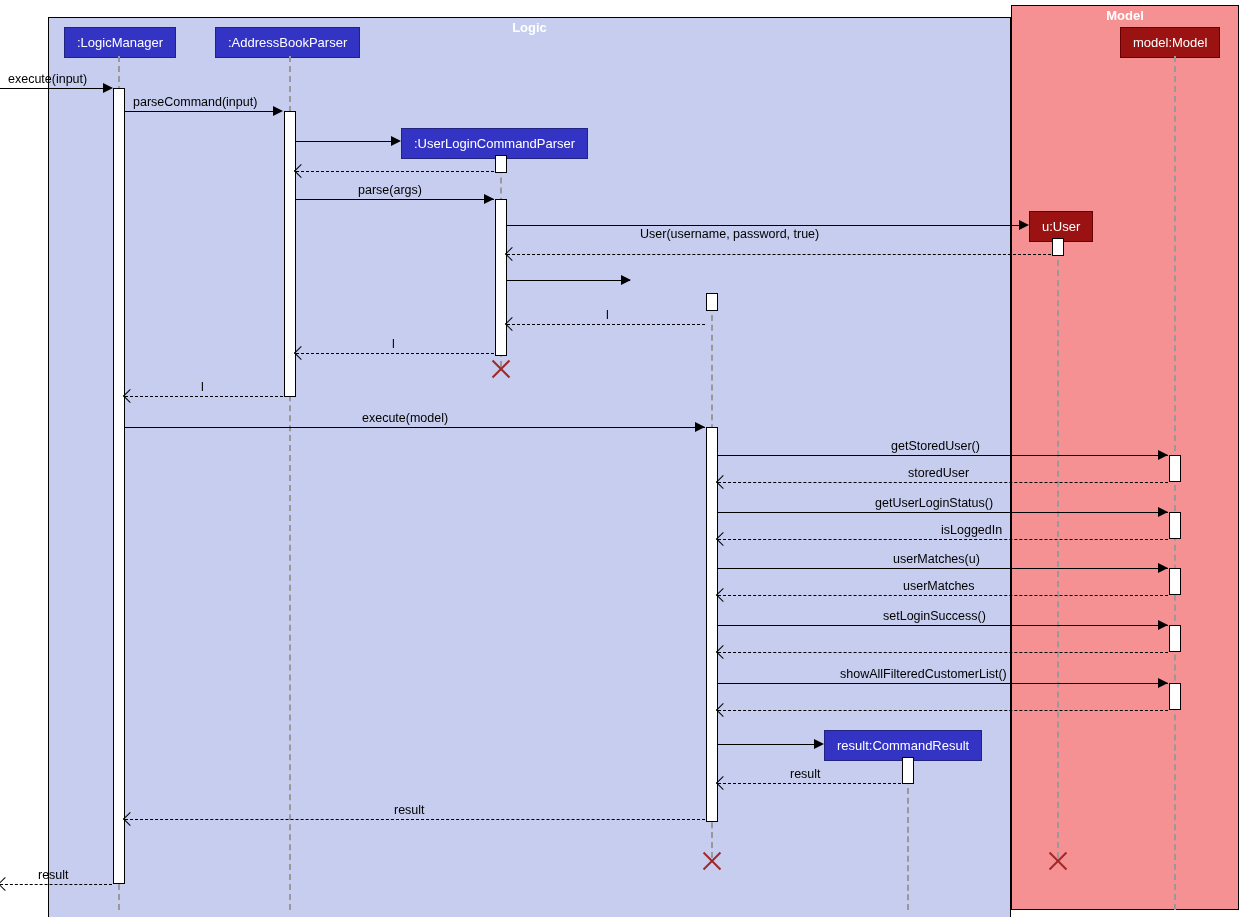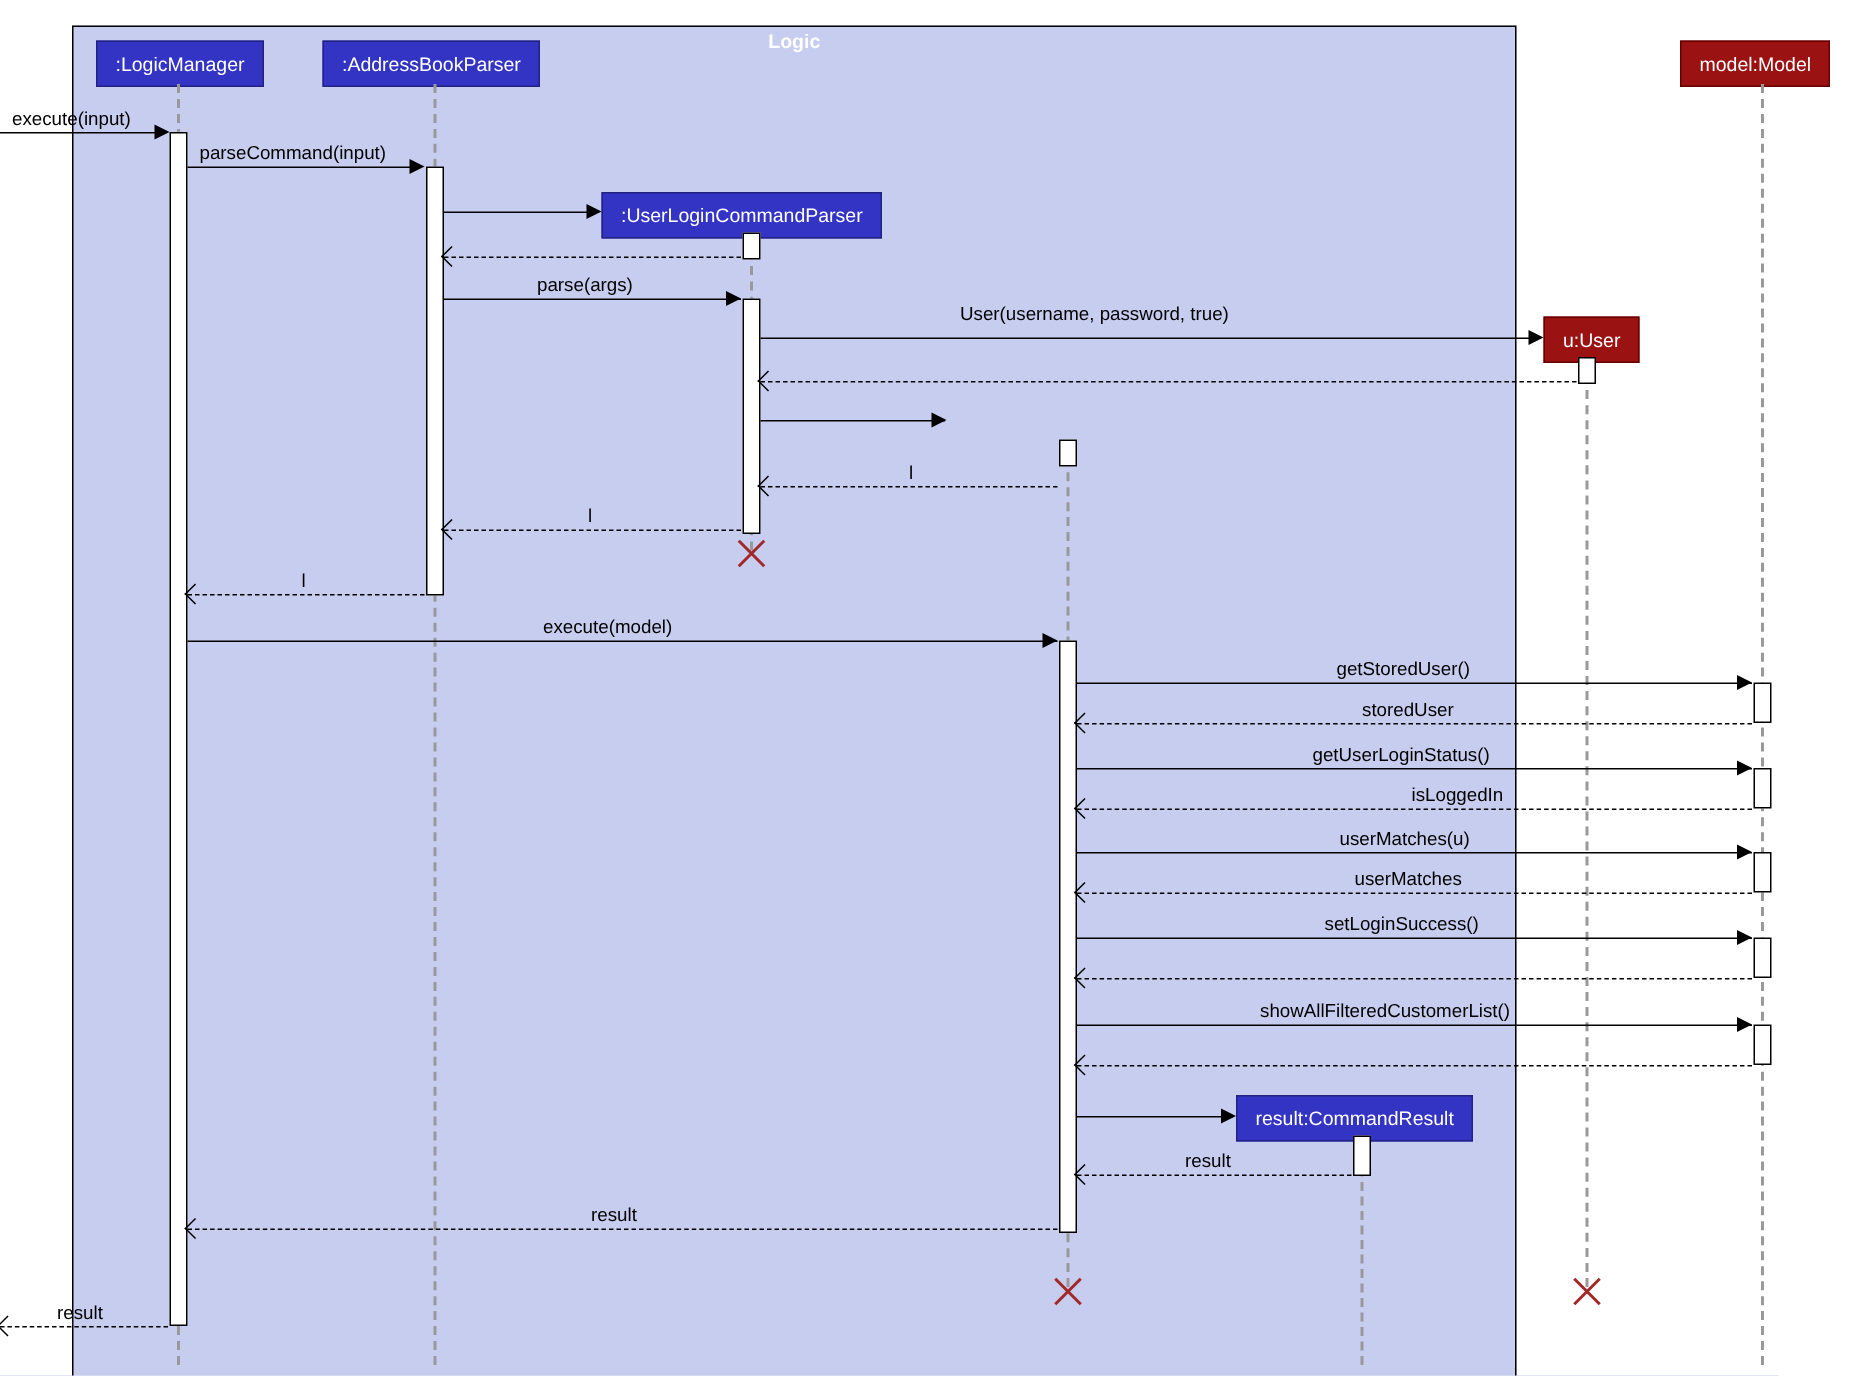--- a/index.html
+++ b/index.html
@@ -32,20 +32,23 @@
   .destroy-x::before { transform: rotate(45deg); }
   .destroy-x::after { transform: rotate(-45deg); }
 </style>
 </head>
 <body>
 
 <div class="diagram">
 
   <div class="container-box container-logic" style="left:48px; top:5px; width:963px; height:905px;">
     <div class="container-label">Logic</div>
+  </div>
+  <div class="container-box container-model" style="left:1011px; top:5px; width:228px; height:905px;">
+    <div class="container-label">Model</div>
   </div>
 
   <div class="participant-box box-logic" style="left:64px; top:27px;">:LogicManager</div>
   <div class="participant-box box-logic" style="left:215px; top:27px;">:AddressBookParser</div>
   <div class="participant-box box-logic" style="left:401px; top:128px;">:UserLoginCommandParser</div>
   <div class="participant-box box-logic" style="left:824px; top:730px;">result:CommandResult</div>
   <div class="participant-box box-model" style="left:1029px; top:211px;">u:User</div>
   <div class="participant-box box-model" style="left:1120px; top:27px;">model:Model</div>
 
   <div class="lifeline" style="left:118px; top:56px; height:854px;"></div>
@@ -80,21 +83,21 @@
 
   <div class="msg-line" style="left:296px; top:141px; width:103px;"></div>
   <div class="arrowhead-solid ah-right" style="left:391px; top:136px;"></div>
   <div class="msg-line dashed" style="left:296px; top:171px; width:198px;"></div>
   <div class="arrowhead-open-left" style="left:296px; top:166px;"></div>
 
   <div class="msg-label" style="left:358px; top:183px;">parse(args)</div>
   <div class="msg-line" style="left:296px; top:199px; width:198px;"></div>
   <div class="arrowhead-solid ah-right" style="left:484px; top:194px;"></div>
 
-  <div class="msg-label" style="left:640px; top:202px;">User(username, password, true)</div>
+  <div class="msg-label" style="left:640px; top:227px;">User(username, password, true)</div>
   <div class="msg-line" style="left:507px; top:225px; width:520px;"></div>
   <div class="arrowhead-solid ah-right" style="left:1019px; top:220px;"></div>
   <div class="msg-line dashed" style="left:507px; top:254px; width:544px;"></div>
   <div class="arrowhead-open-left" style="left:507px; top:249px;"></div>
 
   <div class="msg-line" style="left:507px; top:280px; width:123px;"></div>
   <div class="arrowhead-solid ah-right" style="left:621px; top:275px;"></div>
 
   <div class="msg-label" style="left:606px; top:308px;">l</div>
   <div class="msg-line dashed" style="left:507px; top:324px; width:198px;"></div>

